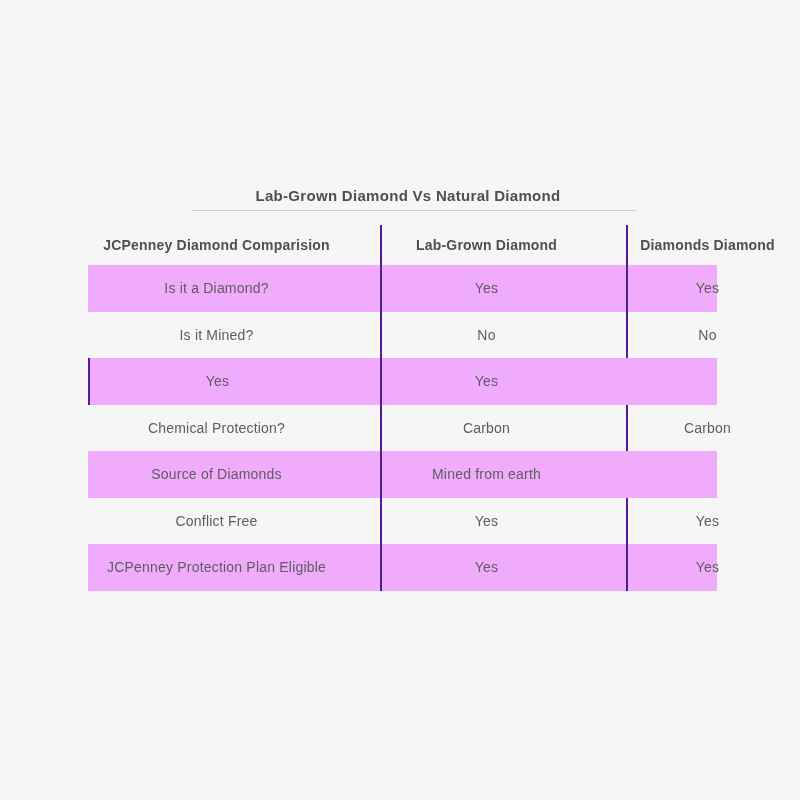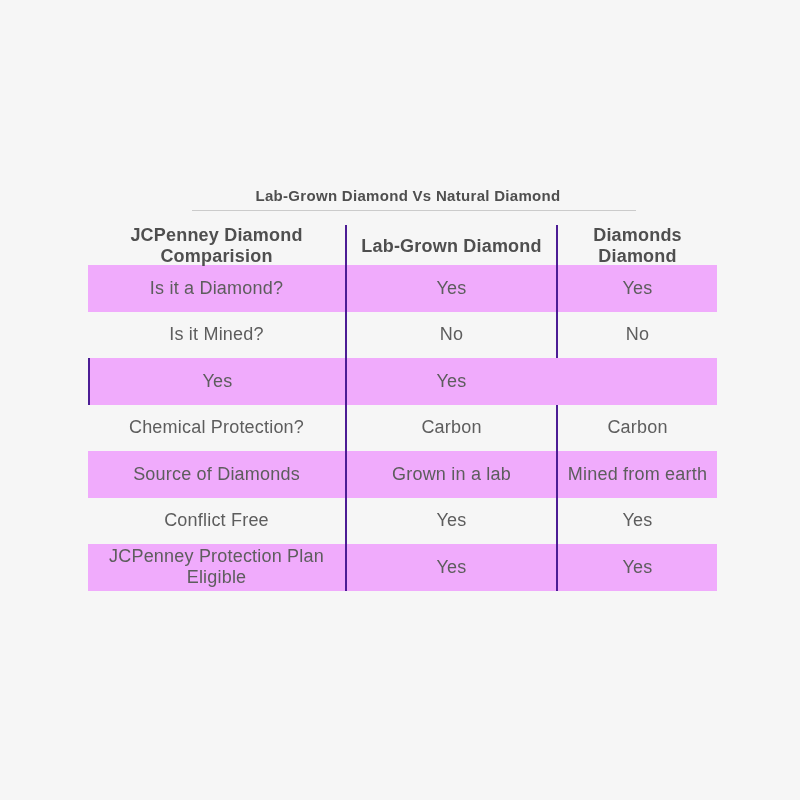--- a/index.html
+++ b/index.html
@@ -38,23 +38,24 @@
   .table {
     position: absolute;
     top: 225px;
     left: 88px;
     width: 629px;
   }
   .row {
     display: grid;
     grid-template-columns: 257px 211px 161px;
     height: 46.5px;
-    font-size: 18px;
+    font-size: 14px;
     color: #5d5d5d;
     letter-spacing: 0.2px;
+    gap: 35px;
   }
   .row.header {
     height: 40px;
     font-weight: bold;
     color: #4f4f4f;
   }
   .row.shaded { background: #f0abfc; }
   .cell {
     display: flex;
     align-items: center;
@@ -100,21 +101,20 @@
     </div>
 
     <div class="row">
       <div class="cell">Chemical Protection?</div>
       <div class="cell sep">Carbon</div>
       <div class="cell sep">Carbon</div>
     </div>
 
     <div class="row shaded">
       <div class="cell">Source of Diamonds</div>
-      <div class="cell sep">Grown in a lab</div>
       <div class="cell sep">Mined from earth</div>
     </div>
 
     <div class="row">
       <div class="cell">Conflict Free</div>
       <div class="cell sep">Yes</div>
       <div class="cell sep">Yes</div>
     </div>
 
     <div class="row shaded">

